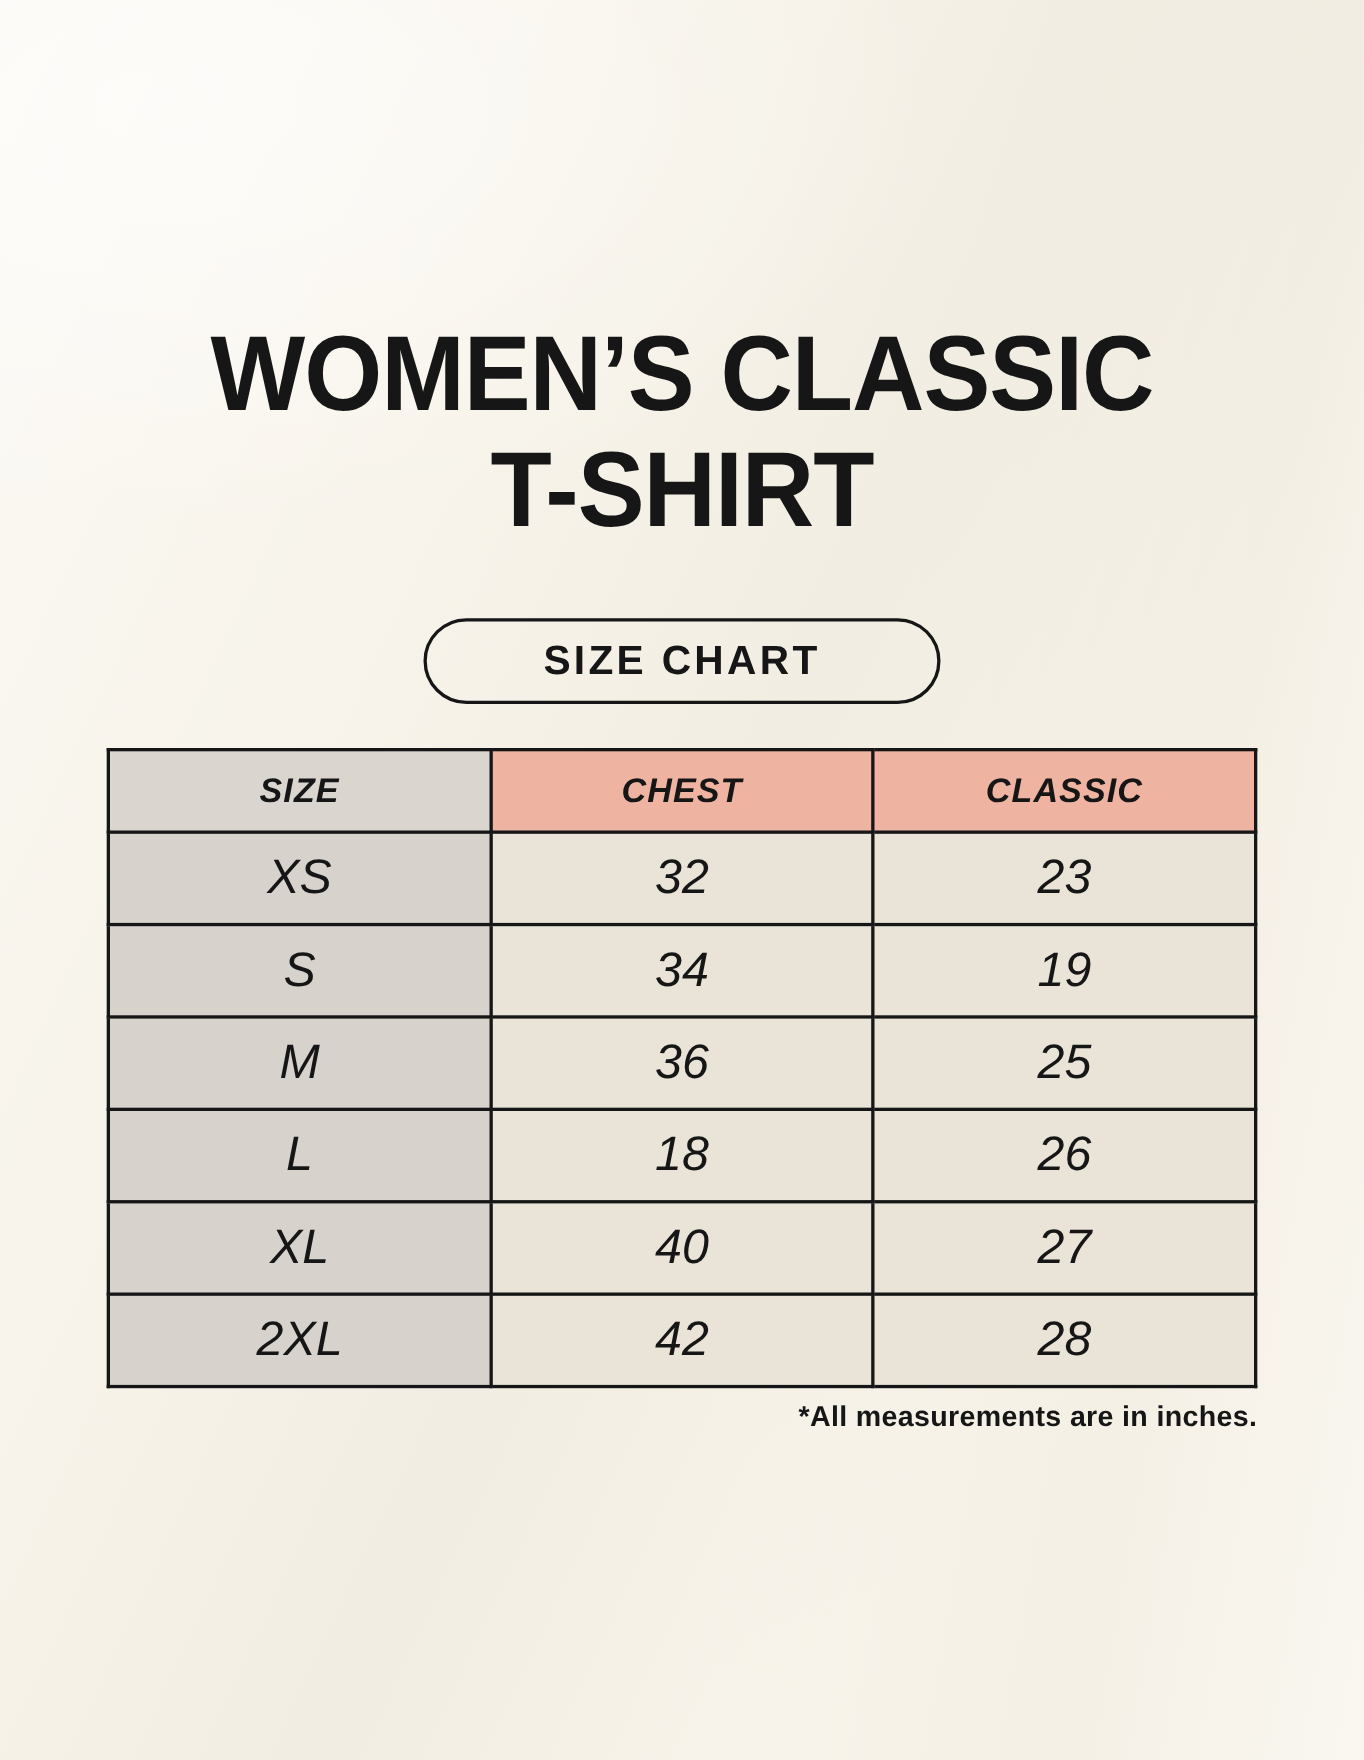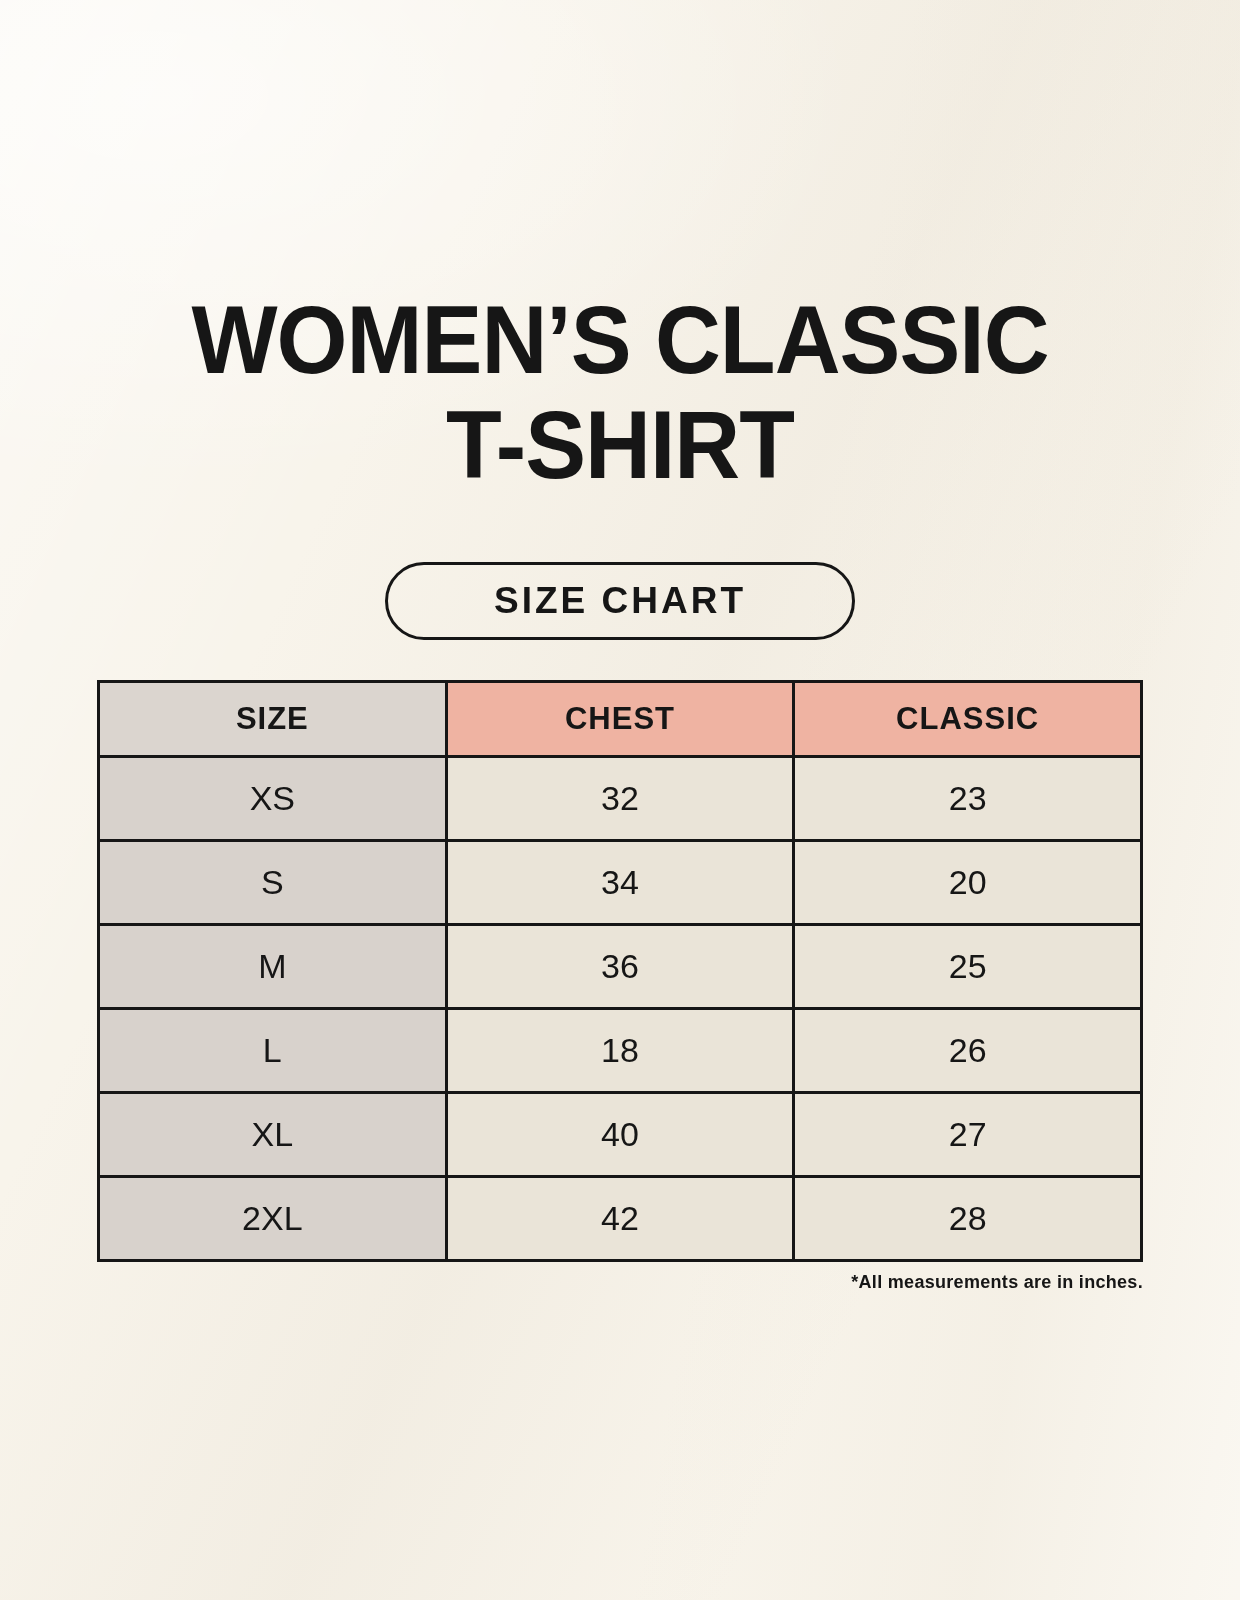--- a/index.html
+++ b/index.html
@@ -68,46 +68,47 @@
   table.size-table {
     width: 100%;
     border-collapse: collapse;
     table-layout: fixed;
   }
   table.size-table th,
   table.size-table td {
     border: 3px solid var(--border);
     text-align: center;
     vertical-align: middle;
+    font-style: italic;
   }
   table.size-table th {
     height: 75px;
     font-size: 31px;
     font-weight: 700;
     letter-spacing: 1px;
   }
   table.size-table td {
     height: 84px;
-    font-size: 34px;
+    font-size: 44px;
     font-weight: 400;
   }
   th.col-size  { background: var(--header-size-bg); }
   th.col-measure { background: var(--header-measure-bg); }
   td.cell-size {
     background: var(--size-col-bg);
     font-weight: 700;
     font-size: 32px;
   }
   td.cell-data { background: var(--data-cell-bg); }
 
   .footnote {
     width: 1046px;
     margin: 10px auto 0 auto;
     text-align: right;
-    font-size: 18px;
+    font-size: 26px;
     font-weight: 700;
     letter-spacing: 0.3px;
     color: var(--text);
   }
 </style>
 </head>
 <body>
 
 <div class="canvas">
 
@@ -131,21 +132,21 @@
       </thead>
       <tbody>
         <tr>
           <td class="cell-size">XS</td>
           <td class="cell-data">32</td>
           <td class="cell-data">23</td>
         </tr>
         <tr>
           <td class="cell-size">S</td>
           <td class="cell-data">34</td>
-          <td class="cell-data">20</td>
+          <td class="cell-data">19</td>
         </tr>
         <tr>
           <td class="cell-size">M</td>
           <td class="cell-data">36</td>
           <td class="cell-data">25</td>
         </tr>
         <tr>
           <td class="cell-size">L</td>
           <td class="cell-data">18</td>
           <td class="cell-data">26</td>

